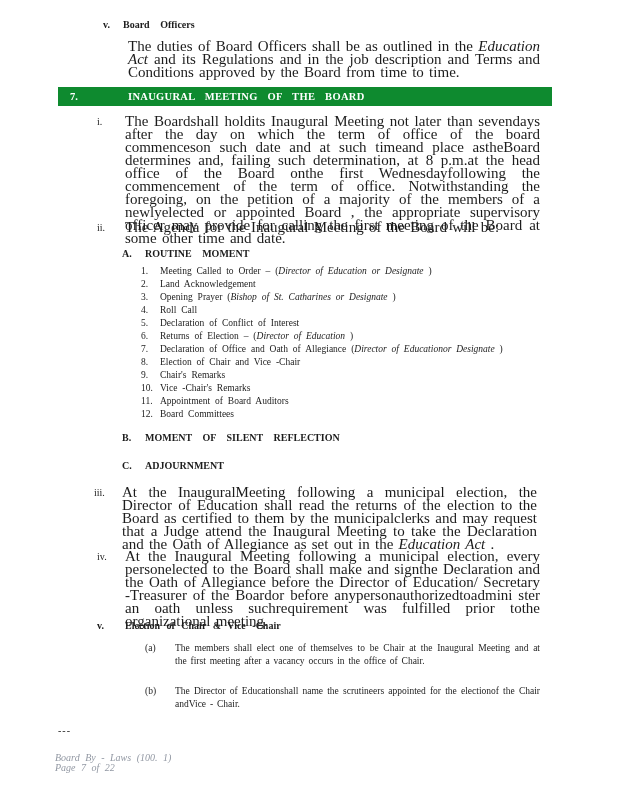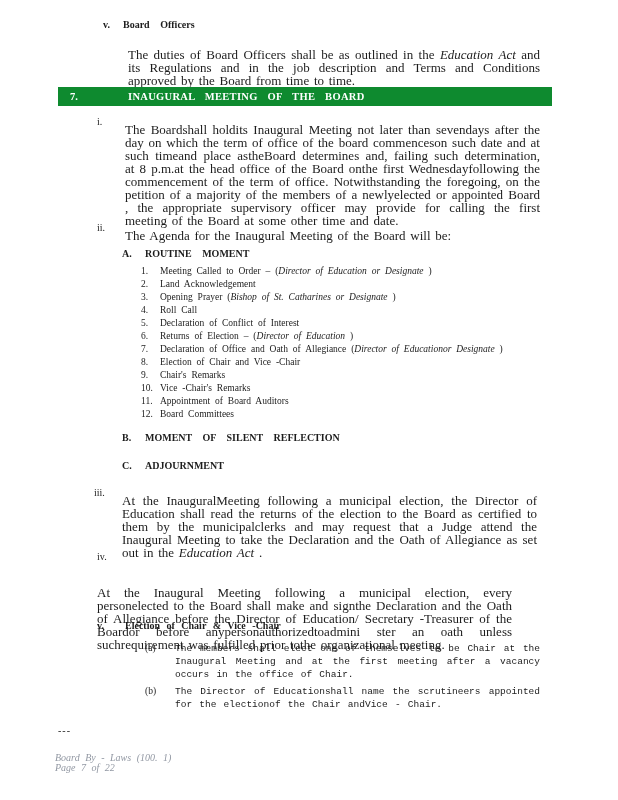--- a/index.html
+++ b/index.html
@@ -10,41 +10,41 @@
   }
   .abs{position:absolute;}
   
   .hrow{display:flex;font-size:10px;font-weight:bold;line-height:13px;}
   .hrow .hlabel{flex:0 0 auto;}
   .hrow .htitle{word-spacing:8px;text-align:right;}
   
   .ritem{display:flex;}
   .rlabel{flex:0 0 28px;font-size:10px;line-height:13px;}
   .para{
-    width:415px;font-size:13px;line-height:13px;
-    text-align:justify;word-spacing:1.5px;margin-top:8px;
+    width:415px;font-size:15px;line-height:13px;
+    text-align:justify;word-spacing:1.5px;
   }
   .para-officers{width:412px;}
   .it{font-style:italic;}
   
   .section-bar{
     width:494px;height:19px;display:flex;align-items:center;
     color:#ffffff;font-weight:bold;font-size:10.5px;
     padding-left:12px;box-sizing:border-box;
   }
   .section-bar .bar-num{flex:0 0 35px;}
   .section-bar .bar-title{word-spacing:7px;letter-spacing:0.3px;margin-left:23px;}
   
   .agenda-row{display:flex;font-size:9.5px;line-height:13px;}
   .agenda-row .num{flex:0 0 19px;}
   .agenda-row .txt{word-spacing:2.5px;}
   
   .subitem{display:flex;}
   .sublabel{flex:0 0 30px;font-size:9.5px;line-height:13px;}
-  .subpara{width:365px;font-size:9.5px;line-height:13px;text-align:justify;word-spacing:1.5px;font-family:Liberation Mono, monospace;}
+  .subpara{width:365px;font-size:9.5px;line-height:13px;text-align:justify;word-spacing:1.5px;}
   
   .separator{font-size:10px;line-height:10px;letter-spacing:1px;}
   .footer{font-size:10px;font-style:italic;line-height:10px;word-spacing:3px;}
 </style>
 </head>
 <body style="color: rgb(28, 28, 28);">
 
 <div class="abs hrow" style="top:18px;left:103px;">
   <span class="hlabel" style="flex-basis:20px;">v.</span>
   <span class="htitle">Board Officers</span>
@@ -131,21 +131,21 @@
 <div class="abs hrow" style="top:459px;left:122px;">
   <span class="hlabel" style="flex-basis:23px;">C.</span>
   <span class="htitle">ADJOURNMENT</span>
 </div>
 
 <div class="abs ritem" style="top:486px;left:94px;">
   <span class="rlabel">iii.</span>
   <div class="para"><span>At the InauguralMeeting following a municipal election, the Director of Education shall read the returns of the election to the Board as certified to them by the municipalclerks and may request that a Judge attend the Inaugural Meeting to take the Declaration and the Oath of Allegiance as set out in the </span><span class="it">Education Act</span><span> .</span></div>
 </div>
 
-<div class="abs ritem" style="top:550px;left:97px;flex-direction:column;">
+<div class="abs ritem" style="top:550px;left:97px;">
   <span class="rlabel">iv.</span>
   <div class="para">At the Inaugural Meeting following a municipal election, every personelected to the Board shall make and signthe Declaration and the Oath of Allegiance before the Director of Education/ Secretary -Treasurer of the Boardor before anypersonauthorizedtoadmini ster an oath unless suchrequirement was fulfilled prior tothe organizational meeting.</div>
 </div>
 
 <div class="abs hrow" style="top:619px;left:97px;">
   <span class="hlabel" style="flex-basis:28px;font-weight:bold;">v.</span>
   <span class="htitle" style="word-spacing:4px;">Election of Chair &amp; Vice -Chair</span>
 </div>
 
 <div class="abs subitem" style="top:642px;left:145px;">

